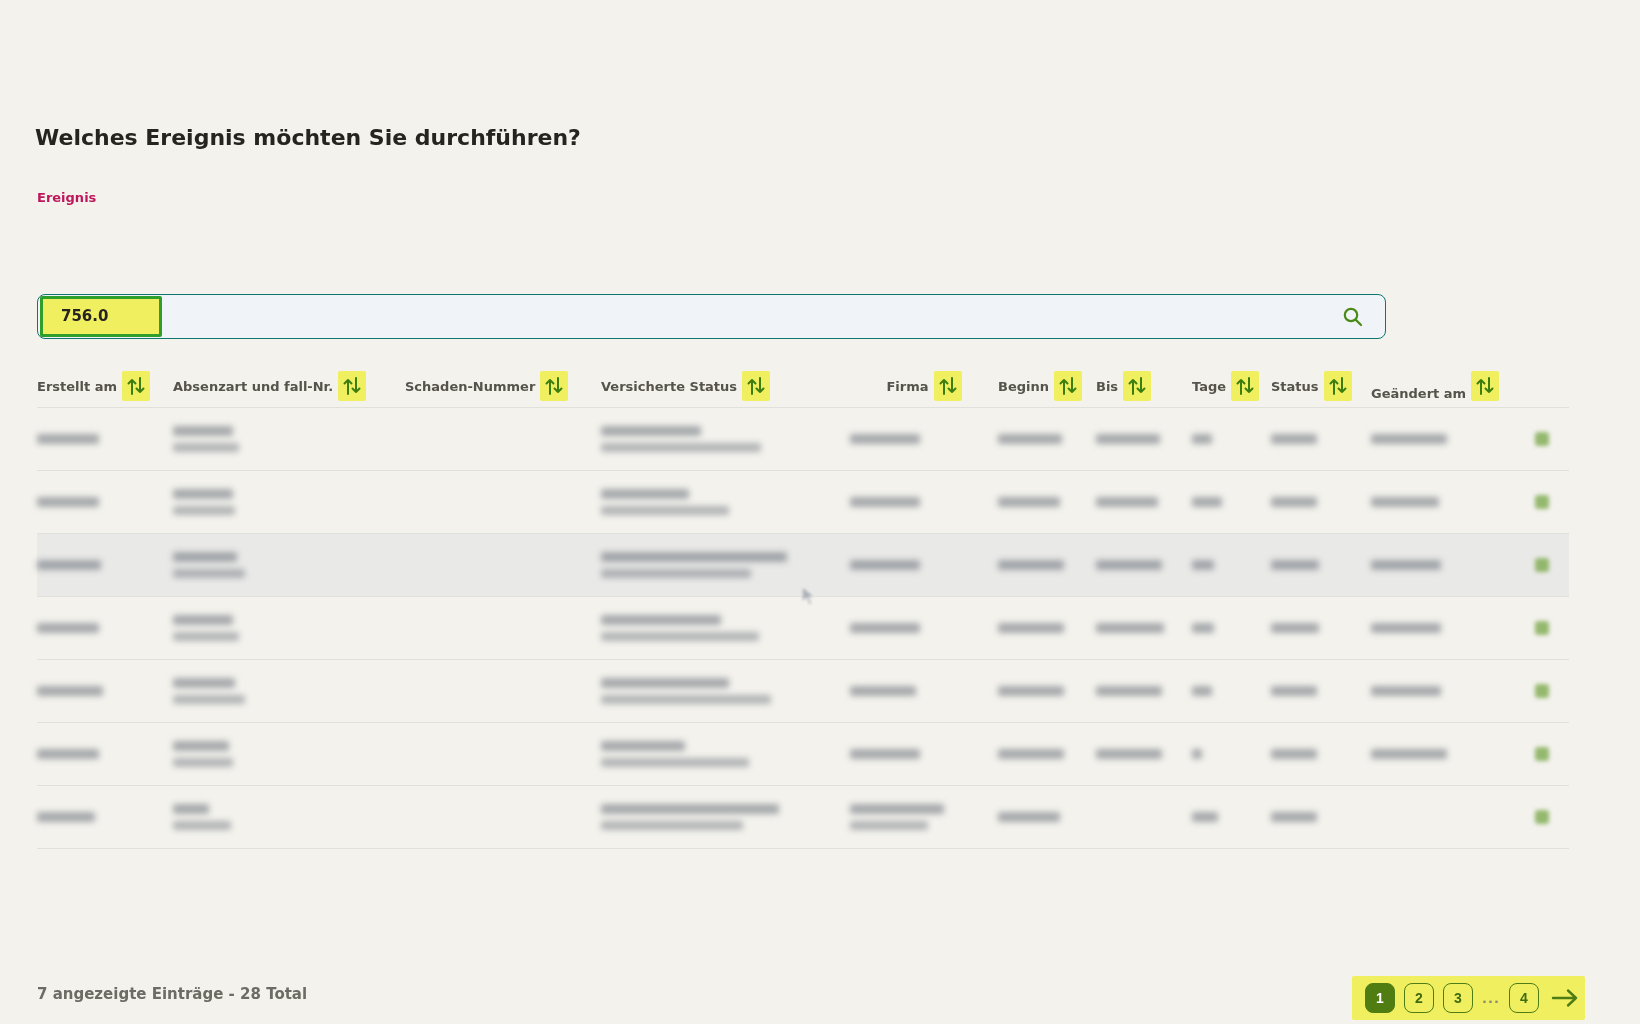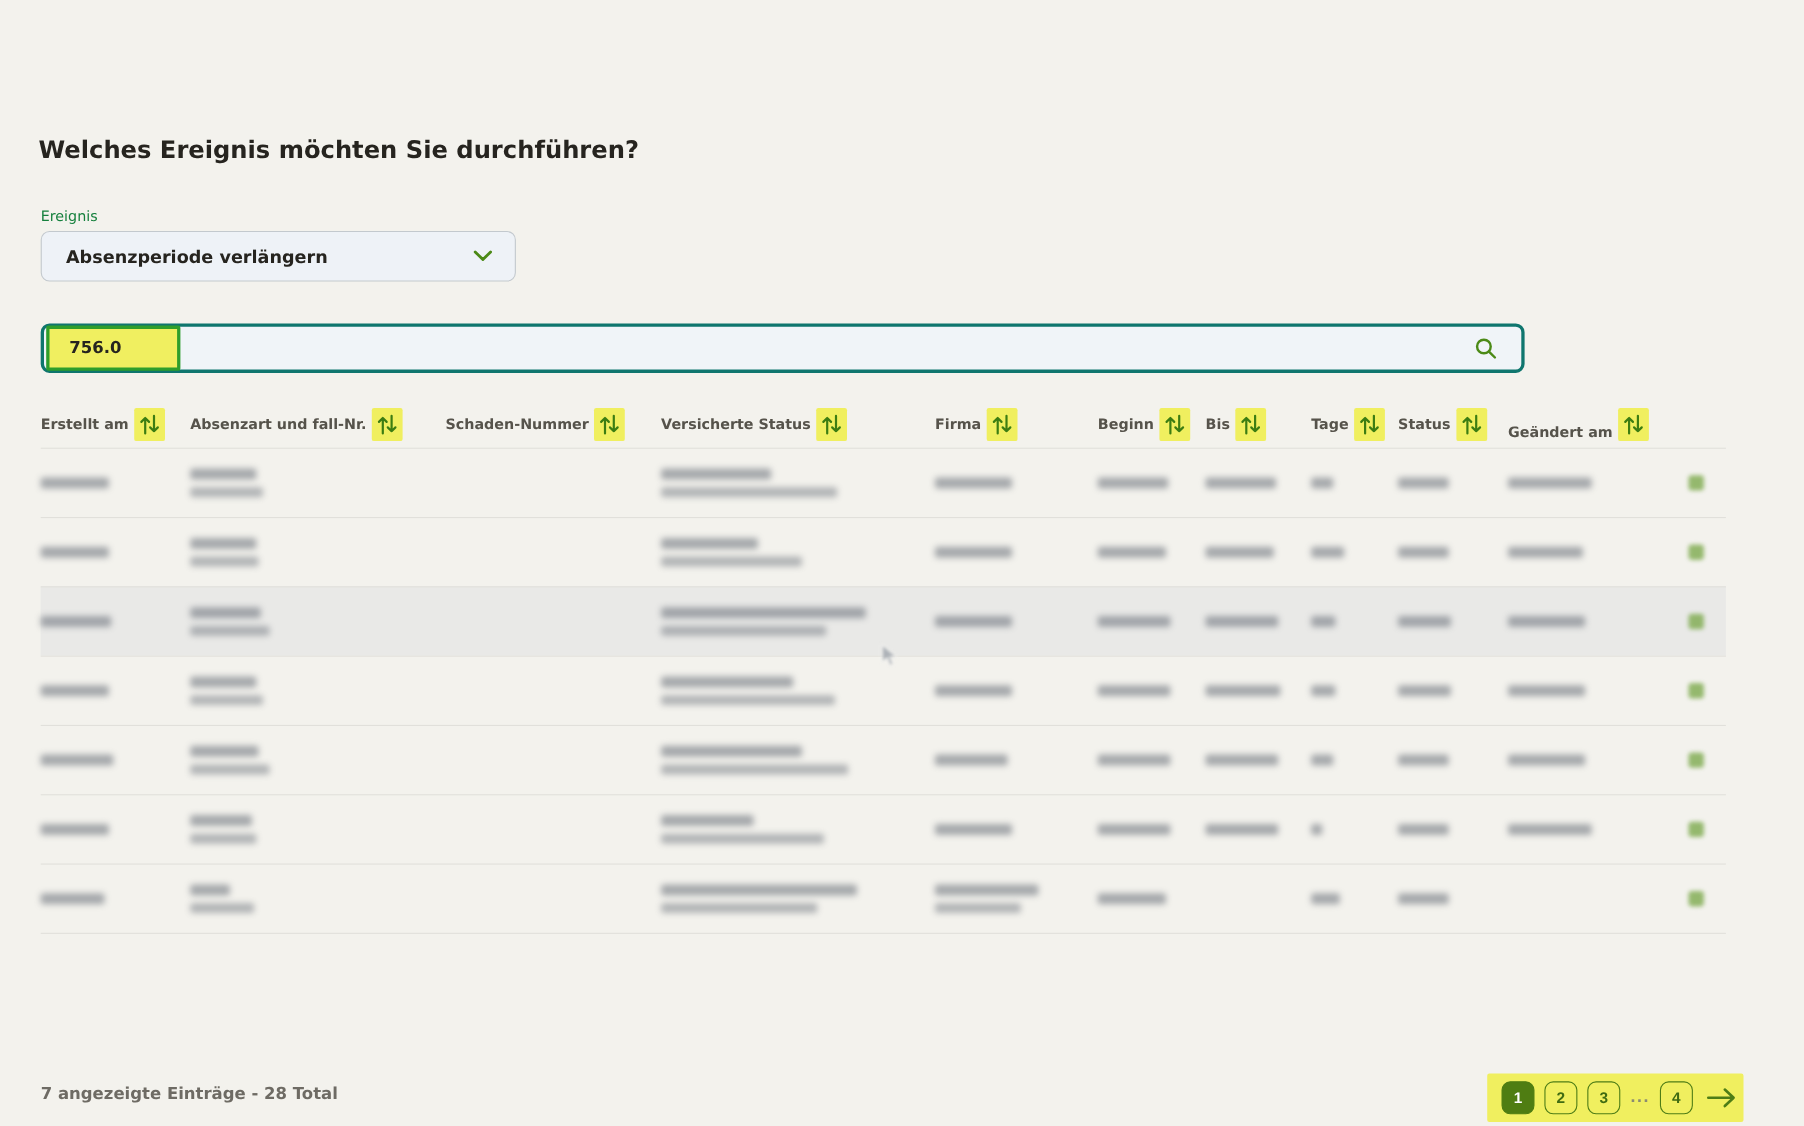--- a/index.html
+++ b/index.html
@@ -28,34 +28,34 @@
     box-shadow:0 1px 8px rgba(0,0,0,.10);
   }
 
   
   .question {
     position:absolute; left:35px; top:125px;
     font-size:22px; font-weight:700;
   }
   .field-label {
     position:absolute; left:37px; top:190px;
-    font-size:13px; color:#15803d;
+    font-size:13px; color:#be185d;font-weight:bold;
   }
   .event-select {
     position:absolute; left:37px; top:210px; width:432px; height:46px;
     background:#eef2f7; border:1px solid #c3c9ce; border-radius:8px;
     display:flex; align-items:center; justify-content:space-between;
     padding:0 20px 0 22px; cursor:pointer;
   }
   .event-select .value { font-size:16px; font-weight:700; }
 
   
   .search-field {
     position:absolute; left:37px; top:294px; width:1349px; height:45px;
-    background:#f0f4f8; border:3px solid #0f766e; border-radius:8px;
+    background:#f0f4f8; border:1px solid #0f766e; border-radius:8px;
     display:flex; align-items:center; padding:0 20px 0 2px;
   }
   .focused-value {
     width:122px; height:41px; margin-top:-1px;
     background:#f0ef60; border:3px solid #2f9e2b; border-radius:2px;
     display:flex; align-items:center; padding-left:18px;
     font-size:15px; font-weight:700; color:#26241f;
   }
   .search-icon-wrap { margin-left:auto; display:flex; align-items:center; }
 
@@ -120,28 +120,20 @@
 </style>
 </head>
 <body>
 
 <div class="app">
 
 
   <h2 class="question">Welches Ereignis möchten Sie durchführen?</h2>
 
   <label class="field-label">Ereignis</label>
-  <div class="event-select">
-    <span class="value">Absenzperiode verlängern</span>
-    <span style="display:flex">
-      <svg width="18" height="12" viewBox="0 0 18 12">
-        <path d="M2 2 L9 9 L16 2" stroke="#4c8a17" stroke-width="2.6" stroke-linecap="round" stroke-linejoin="round" fill="none"></path>
-      </svg>
-    </span>
-  </div>
 
   <div class="search-field">
     <div class="focused-value">
       <span>756.0</span>
     </div>
     <span class="search-icon-wrap">
       <svg width="24" height="24" viewBox="0 0 24 24">
         <circle cx="10" cy="10" r="6.2" stroke="#4c8a17" stroke-width="2.2" fill="none"></circle>
         <path d="M14.6 14.6 L20 20" stroke="#4c8a17" stroke-width="2.2" stroke-linecap="round"></path>
       </svg>
@@ -179,21 +171,21 @@
         </div>
         <div class="t-hcell" style="width: 249px;">
           <span>Versicherte Status</span>
           <span class="sort-pad">
             <svg width="20" height="22" viewBox="0 0 20 22">
               <path d="M6 19 V5 M2.5 8.5 L6 5 L9.5 8.5" stroke="#3c7d12" stroke-width="2" fill="none" stroke-linecap="round" stroke-linejoin="round"></path>
               <path d="M14 3 V17 M10.5 13.5 L14 17 L17.5 13.5" stroke="#3c7d12" stroke-width="2" fill="none" stroke-linecap="round" stroke-linejoin="round"></path>
             </svg>
           </span>
         </div>
-        <div class="t-hcell" style="width: 148px;">
+        <div class="t-hcell" style="width: 148px; justify-content: center;">
           <span>Firma</span>
           <span class="sort-pad">
             <svg width="20" height="22" viewBox="0 0 20 22">
               <path d="M6 19 V5 M2.5 8.5 L6 5 L9.5 8.5" stroke="#3c7d12" stroke-width="2" fill="none" stroke-linecap="round" stroke-linejoin="round"></path>
               <path d="M14 3 V17 M10.5 13.5 L14 17 L17.5 13.5" stroke="#3c7d12" stroke-width="2" fill="none" stroke-linecap="round" stroke-linejoin="round"></path>
             </svg>
           </span>
         </div>
         <div class="t-hcell" style="width: 98px;">
           <span>Beginn</span>

